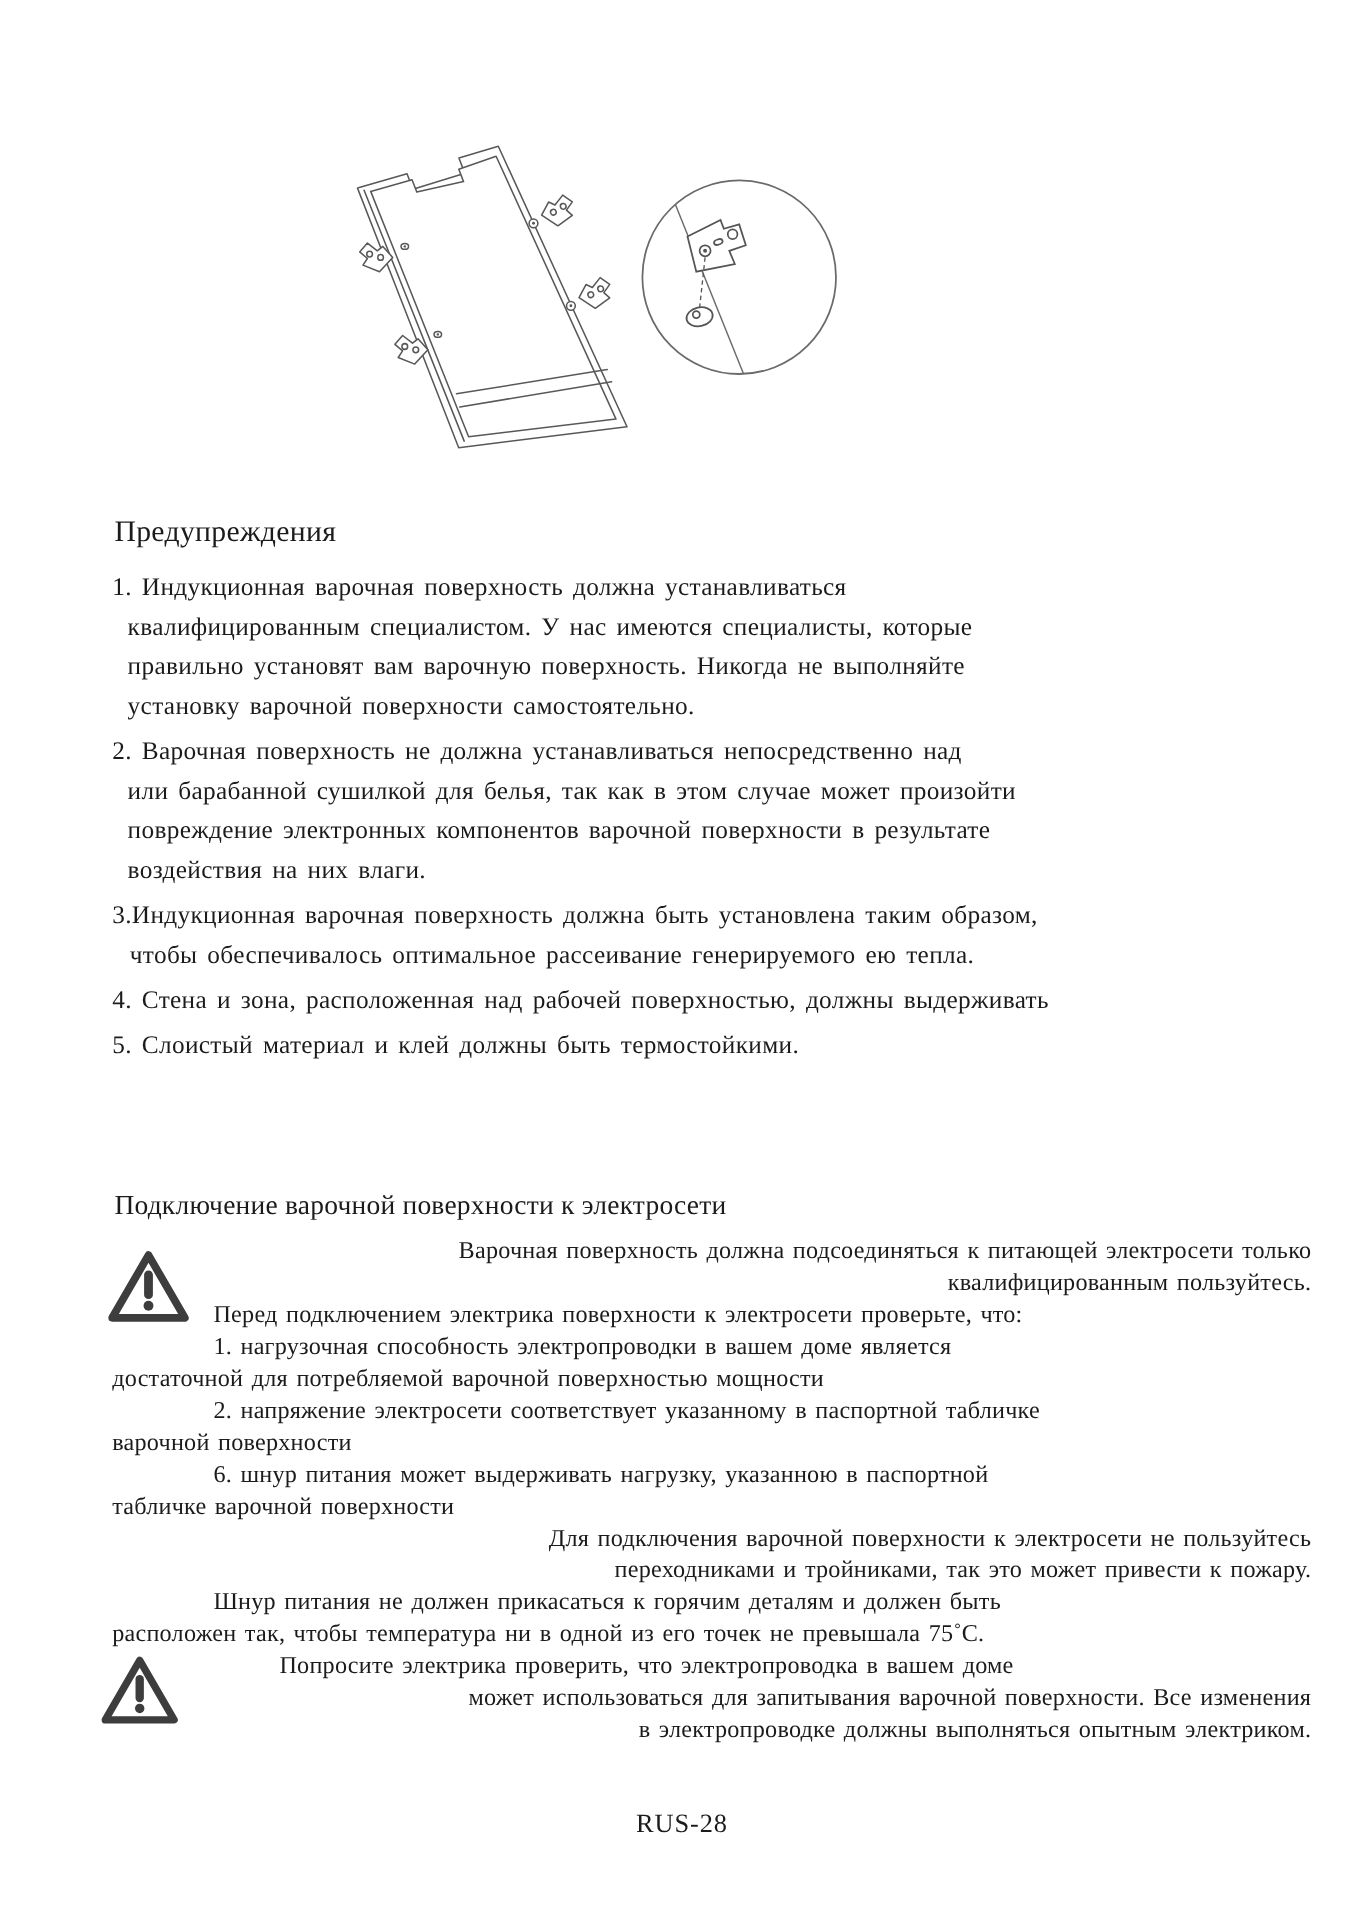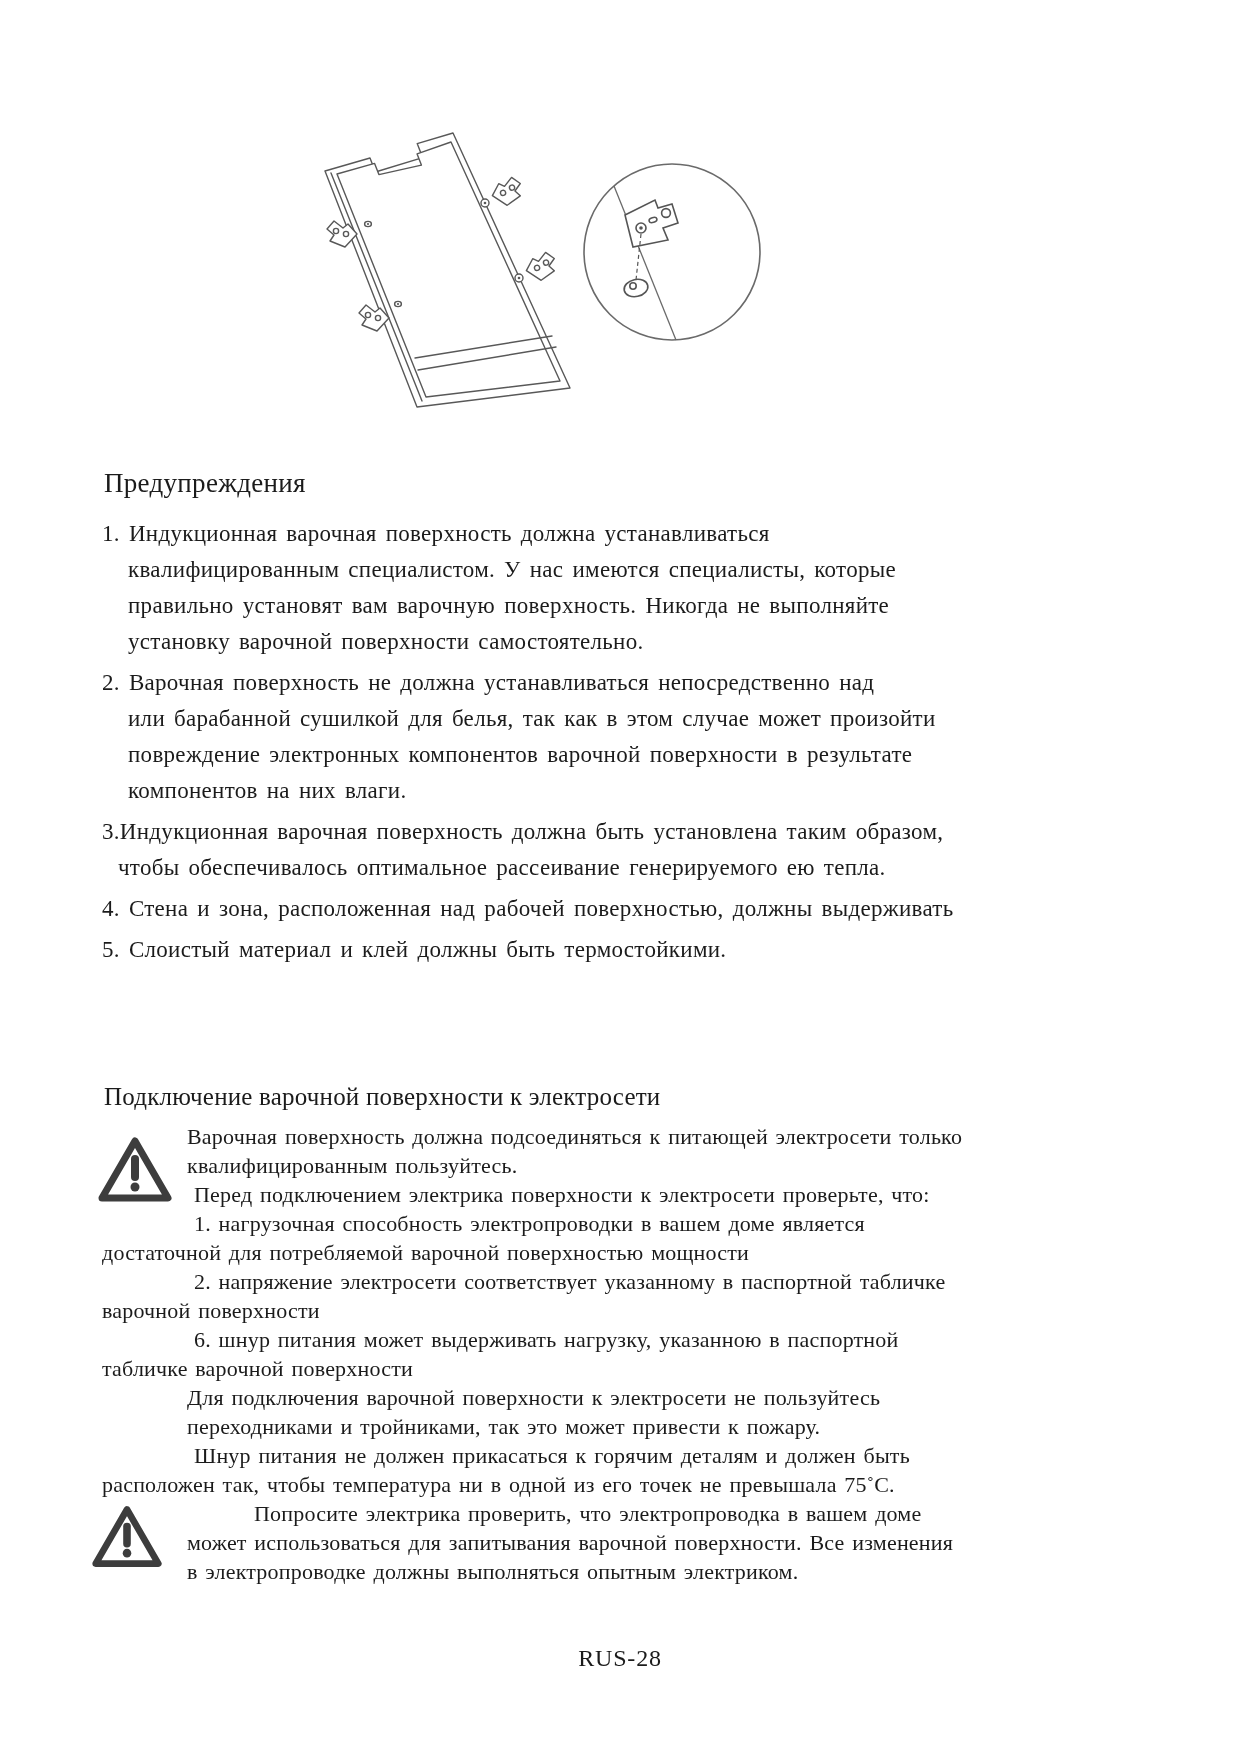--- a/index.html
+++ b/index.html
@@ -32,31 +32,31 @@
   }
 
   
   .s1 { left:102px; top:516px; width:1080px; }
   .s1 .ln {
     font-size:23px; line-height:36px; white-space:nowrap;
     word-spacing:3px; letter-spacing:0.3px;
   }
   .s1 .item + .item { margin-top:5px; }
   .i0 { margin-left:0; }
-  .i1 { margin-left:26px; }
+  .i1 { margin-left:14px; }
   .i2 { margin-left:16px; }
 
   
   .s2 { left:102px; top:1122px; width:1090px; }
   .s2 .ln2 {
     font-size:22px; line-height:29px; white-space:nowrap;
     word-spacing:2px; letter-spacing:0.2px;
   }
   .ind-m { margin-left:0; }
-  .ind-a { margin-left:85px; }
+  .ind-a { margin-left:85px;text-align:right; }
   .ind-b { margin-left:92px; }
   .ind-c { margin-left:152px; }
 
   
   .tri1 { left:96px;  top:1134px; width:78px; height:72px; }
   .tri2 { left:90px;  top:1500px; width:74px; height:74px; }
 
   
   .footer {
     left:0; top:1645px; width:1240px;
@@ -137,21 +137,21 @@
     <div class="item">
       <div class="ln i0">1. Индукционная варочная поверхность должна устанавливаться</div>
       <div class="ln i1">квалифицированным специалистом. У нас имеются специалисты, которые</div>
       <div class="ln i1">правильно установят вам варочную поверхность. Никогда не выполняйте</div>
       <div class="ln i1">установку варочной поверхности самостоятельно.</div>
     </div>
     <div class="item">
       <div class="ln i0">2. Варочная поверхность не должна устанавливаться непосредственно над</div>
       <div class="ln i1">или барабанной сушилкой для белья, так как в этом случае может произойти</div>
       <div class="ln i1">повреждение электронных компонентов варочной поверхности в результате</div>
-      <div class="ln i1">компонентов на них влаги.</div>
+      <div class="ln i1">воздействия на них влаги.</div>
     </div>
     <div class="item">
       <div class="ln i0">3.Индукционная варочная поверхность должна быть установлена таким образом,</div>
       <div class="ln i2">чтобы обеспечивалось оптимальное рассеивание генерируемого ею тепла.</div>
     </div>
     <div class="item">
       <div class="ln i0">4. Стена и зона, расположенная над рабочей поверхностью, должны выдерживать</div>
     </div>
     <div class="item">
       <div class="ln i0">5. Слоистый материал и клей должны быть термостойкими.</div>

